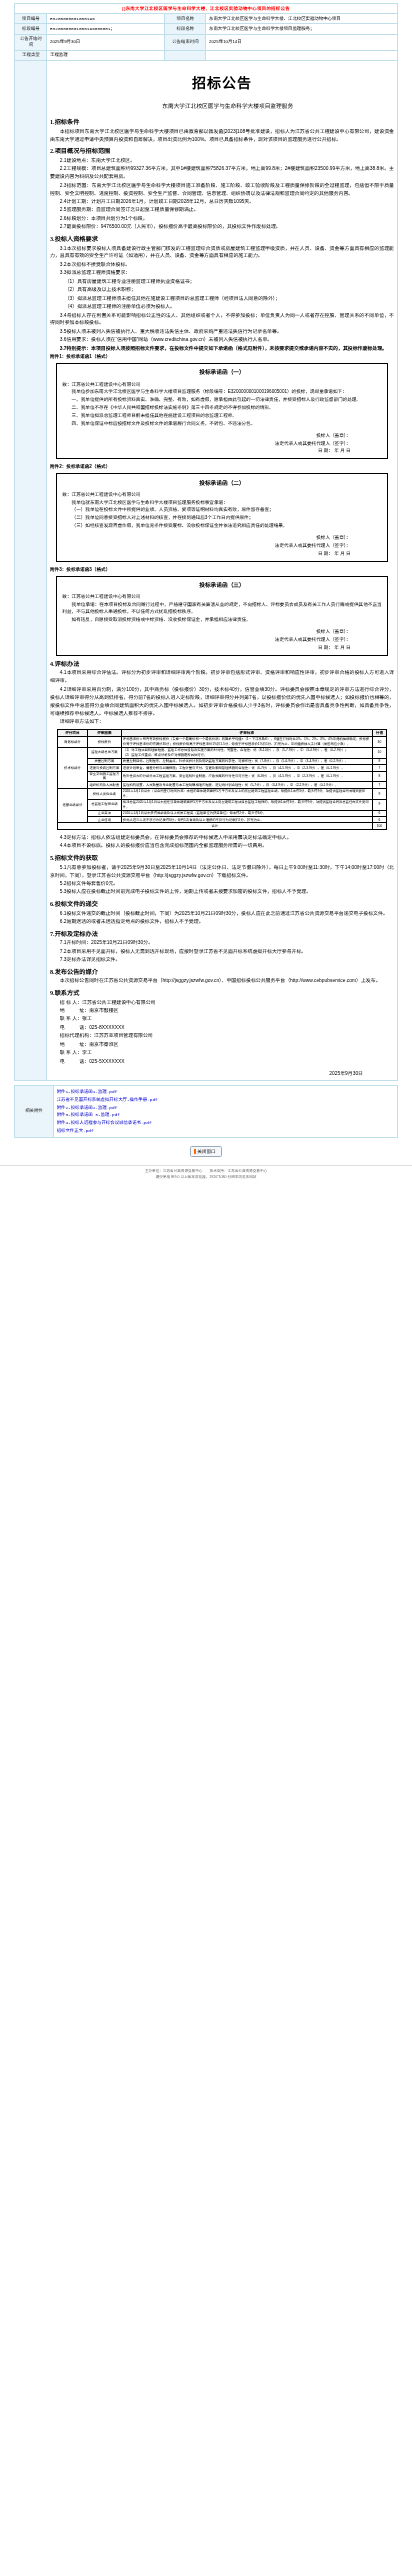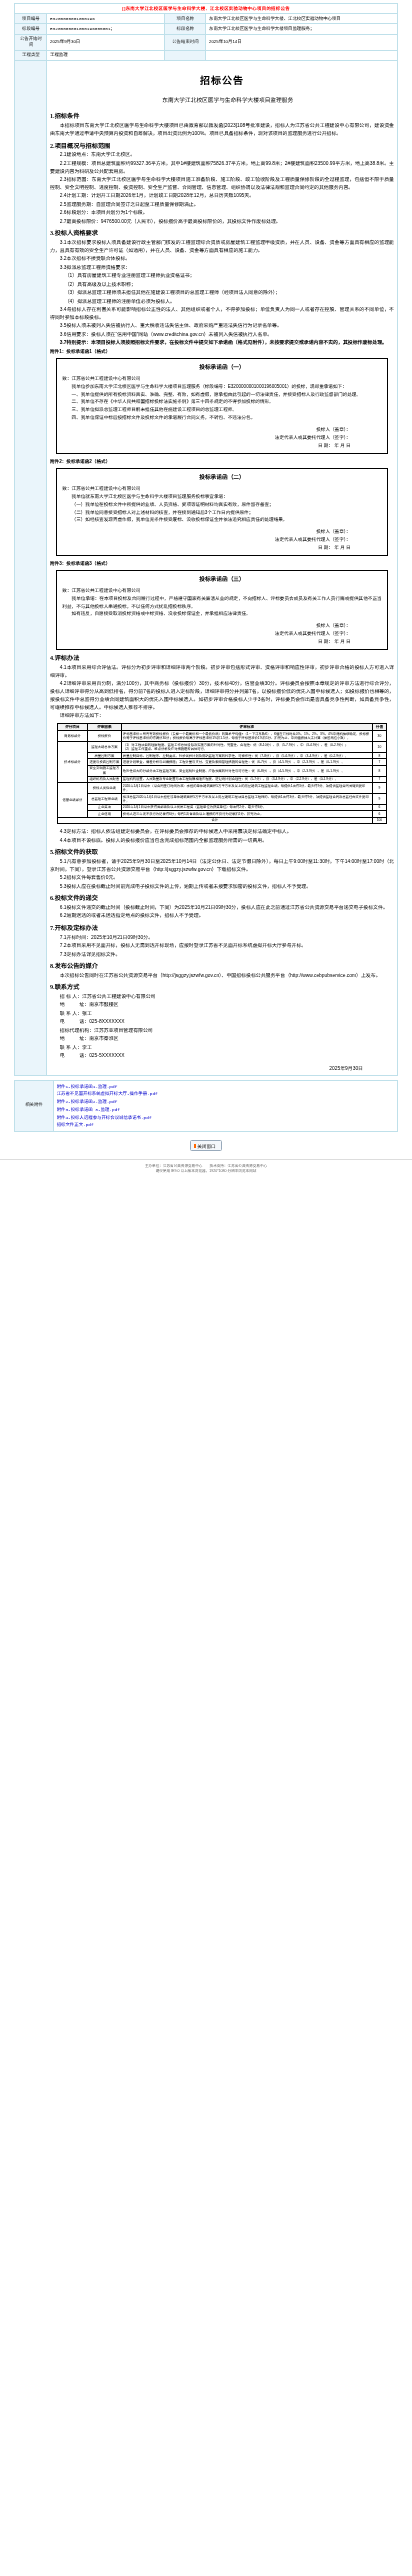--- a/index.html
+++ b/index.html
@@ -35,21 +35,21 @@
   .title-red{
     text-align:center;color:#ff0000;font-weight:bold;
     font-size:7.7px;letter-spacing:0.3px;
     font-family:"Liberation Sans","DejaVu Sans",sans-serif;
     padding:3.6px 2.1px;background:#fff;
   }
 
   
   .doc-cell{padding:5.2px 7.2px 7.2px 7.2px;background:#fff;}
   h1.doc-title{
-    text-align:center;font-size:10px;font-weight:bold;margin:11.3px 0 8.2px 0;
+    text-align:center;font-size:14px;font-weight:bold;margin:11.3px 0 8.2px 0;
     font-family:"Liberation Serif","DejaVu Serif",serif;letter-spacing:1px;
   }
   .subtitle{text-align:center;font-size:5.7px;margin:0 0 7.2px 0;}
   h2.sec{
     font-size:6.2px;font-weight:bold;margin:3.6px 0 1px 0;
     font-family:"Liberation Serif","DejaVu Serif",serif;
   }
   p{margin:0 0 0.5px 0;text-indent:2em;text-align:justify;font-size:4.9px;line-height:1.62;
     font-family:"Liberation Sans","DejaVu Sans",sans-serif;}
   p.noind{text-indent:0;}

